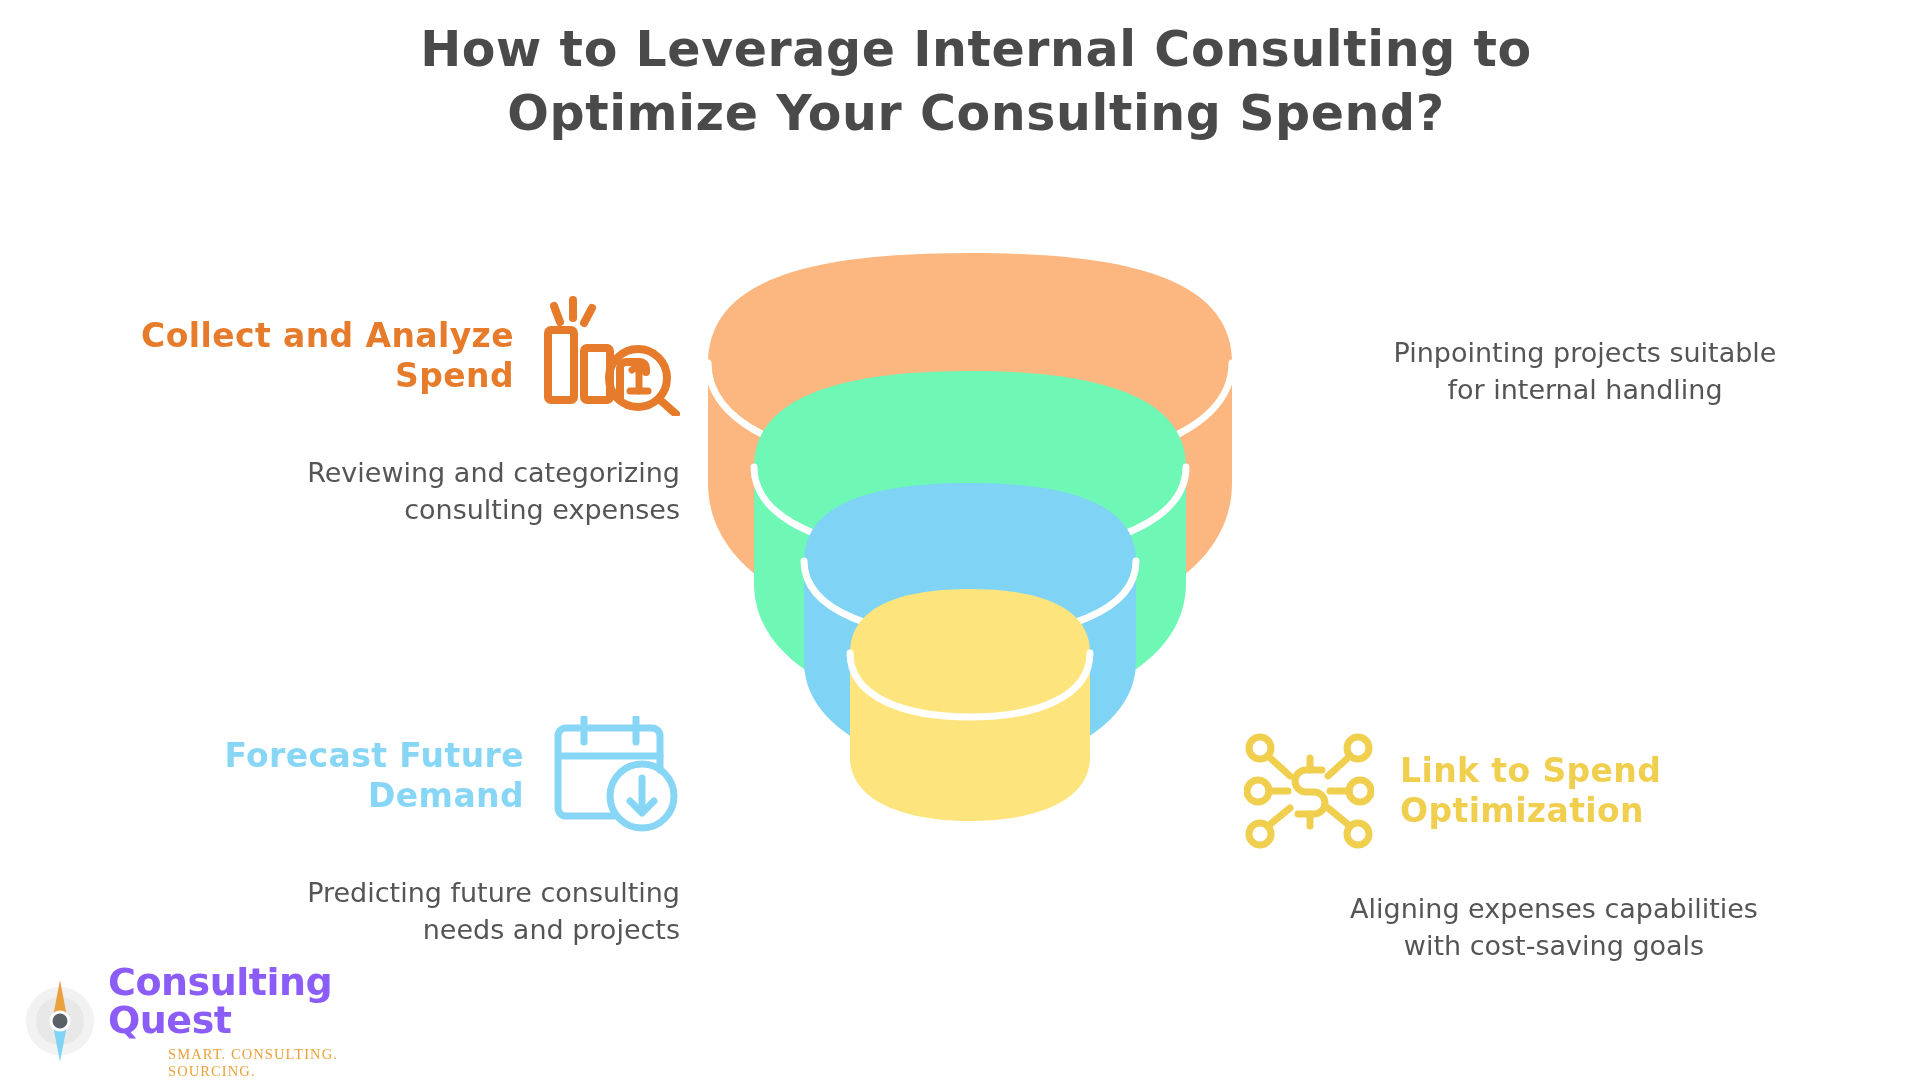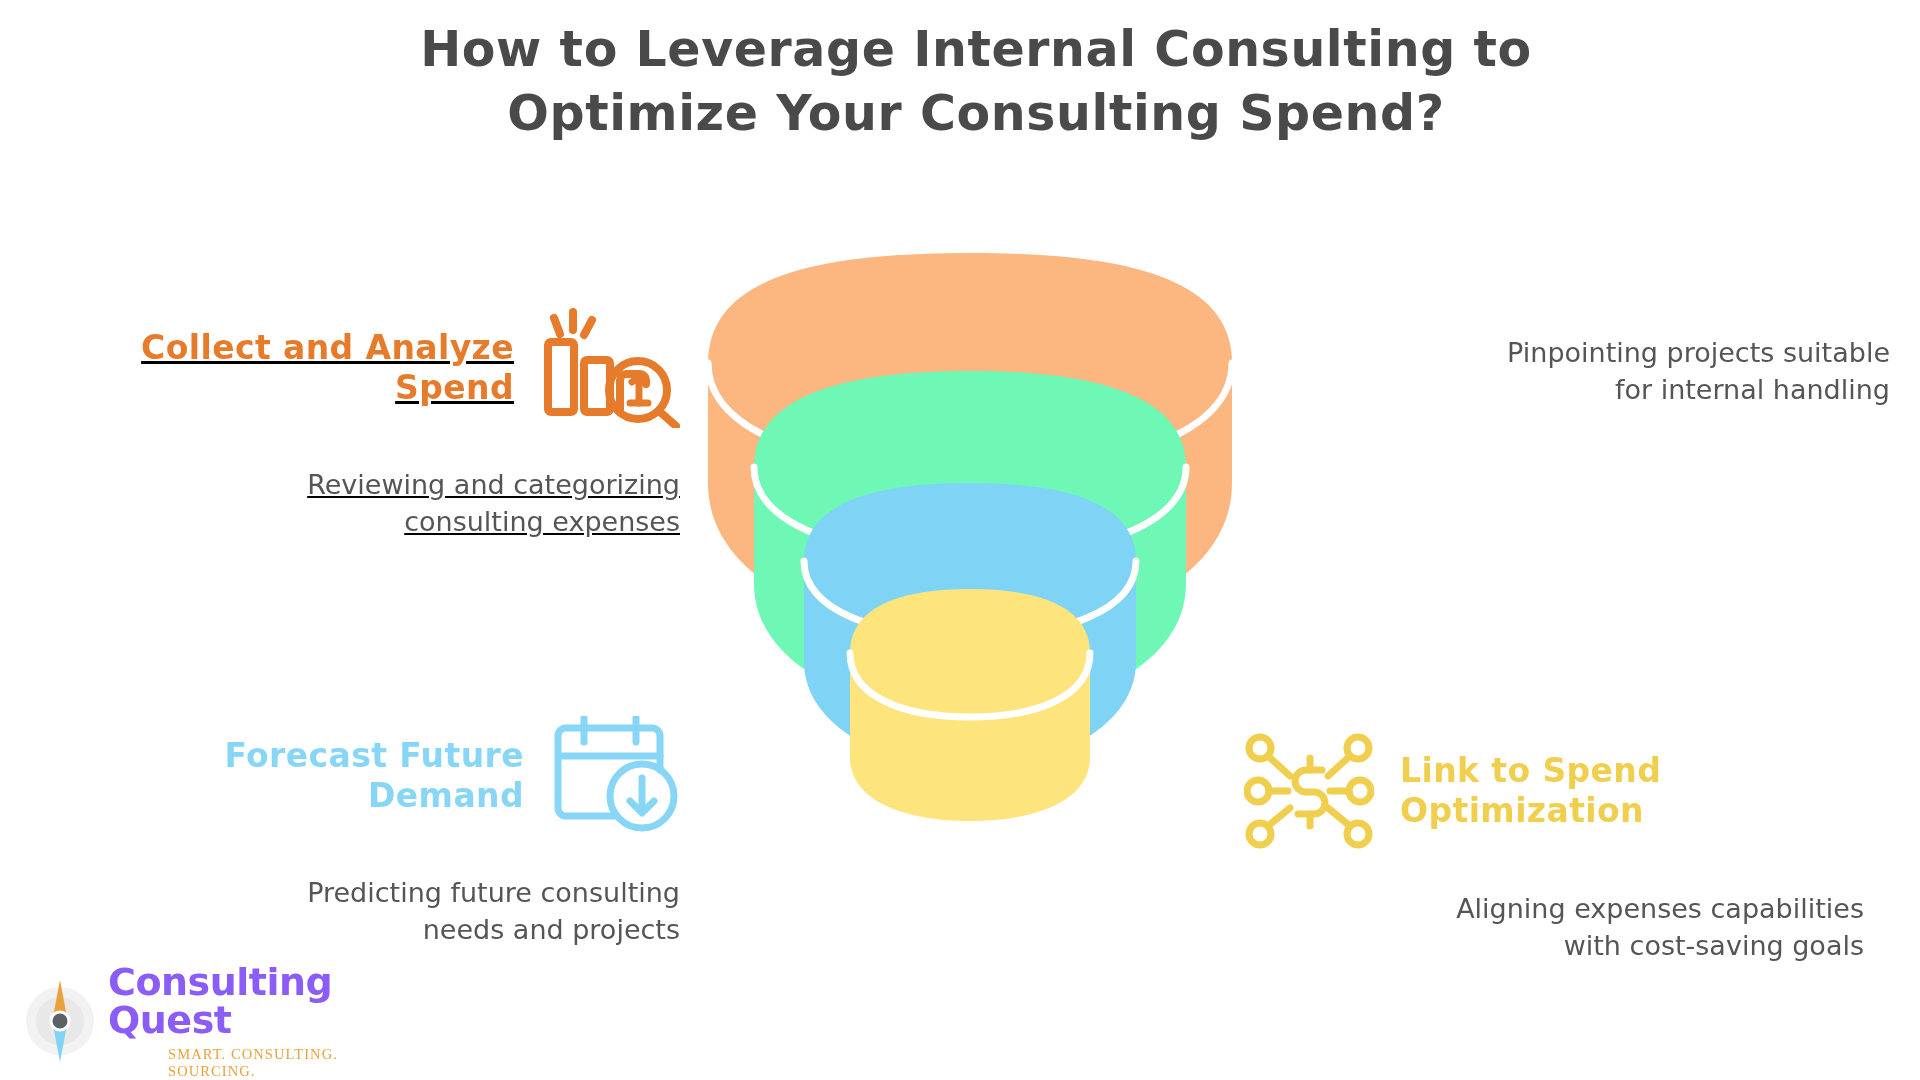--- a/index.html
+++ b/index.html
@@ -46,28 +46,28 @@
 
   .body-text {
     font-family:"DejaVu Sans", sans-serif;
     font-size:27px;
     line-height:1.38;
     color:#555555;
     white-space:pre-line;
     margin-top:38px;
   }
   .body-text.left  { text-align:right; }
-  .body-text.right { text-align:right; }
+  .body-text.right { text-align:center; }
 
   .icon-box { flex:0 0 auto; display:flex; align-items:center; justify-content:center; }
   .icon-box.left  { margin-left:26px; }
   .icon-box.right { margin-right:26px; }
 
   
-  #q-tl { left:40px;  top:308px; width:640px;text-decoration:underline; }
+  #q-tl { left:40px;  top:296px; width:640px; }
   #q-tr { left:1280px;top:296px; width:610px; }
   #q-bl { left:40px;  top:716px; width:640px; }
   #q-br { left:1244px;top:730px; width:620px; }
 
   #q-tl .heading, #q-bl .heading { width:430px; }
   #q-tr .heading, #q-br .heading { width:430px; }
 
   
   #funnel { position:absolute; left:680px; top:235px; width:580px; height:800px; }
 

